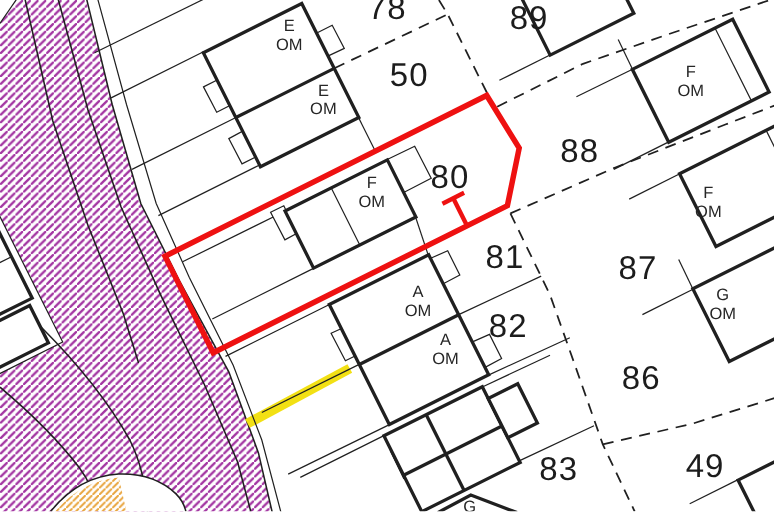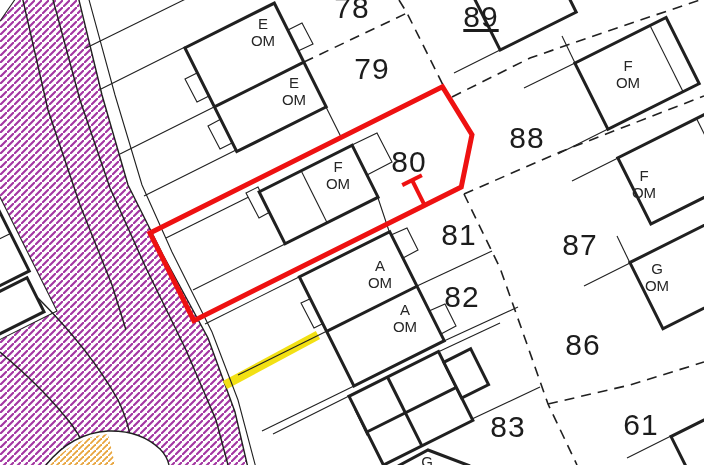--- a/index.html
+++ b/index.html
@@ -144,30 +144,30 @@
 
   <g transform="translate(150,233) rotate(-26.565)">
     <polygon class="red" points="0,0 327,0 332,56 299,98 0,98"></polygon>
     <line class="redT" x1="258" y1="99" x2="258" y2="70"></line>
     <line class="redT" x1="247" y1="70" x2="269" y2="70"></line>
   </g>
 </svg>
 
 <div id="labels">
       <span class="plot-num" style="left: 352px; top: 8px;">78</span>
-      <span class="plot-num" style="left: 372px; top: 69px;">79</span>
+      <span class="plot-num" style="left: 372px; top: 69px;">50</span>
       <span class="plot-num" style="left: 409px; top: 162px;">80</span>
       <span class="plot-num" style="left: 443px; top: 235px; margin-left: 16px;">81</span>
       <span class="plot-num" style="left: 462px; top: 297px;">82</span>
       <span class="plot-num" style="left: 508px; top: 427px;">83</span>
-      <span class="plot-num" style="left: 641px; top: 425px;">61</span>
+      <span class="plot-num" style="left: 641px; top: 425px;">49</span>
       <span class="plot-num" style="left: 571px; top: 345px; margin-left: 12px;">86</span>
       <span class="plot-num" style="left: 580px; top: 245px;">87</span>
       <span class="plot-num" style="left: 527px; top: 138px;">88</span>
-      <span class="plot-num" style="left: 481px; top: 17px; text-decoration: underline;">89</span>
+      <span class="plot-num" style="left: 481px; top: 17px;">89</span>
       <span class="bldg-label" style="left: 263px; top: 32px;">E<br>OM</span>
       <span class="bldg-label" style="left: 294px; top: 91px;">E<br>OM</span>
       <span class="bldg-label" style="left: 338px; top: 175px;">F<br>OM</span>
       <span class="bldg-label" style="left: 380px; top: 274px;">A<br>OM</span>
       <span class="bldg-label" style="left: 405px; top: 318px;">A<br>OM</span>
       <span class="bldg-label" style="left: 628px; top: 74px;">F<br>OM</span>
       <span class="bldg-label" style="left: 644px; top: 184px;">F<br>OM</span>
       <span class="bldg-label" style="left: 657px; top: 277px;">G<br>OM</span>
       <span class="bldg-label" style="left: 427px; top: 461px;">G</span>
     </div>

